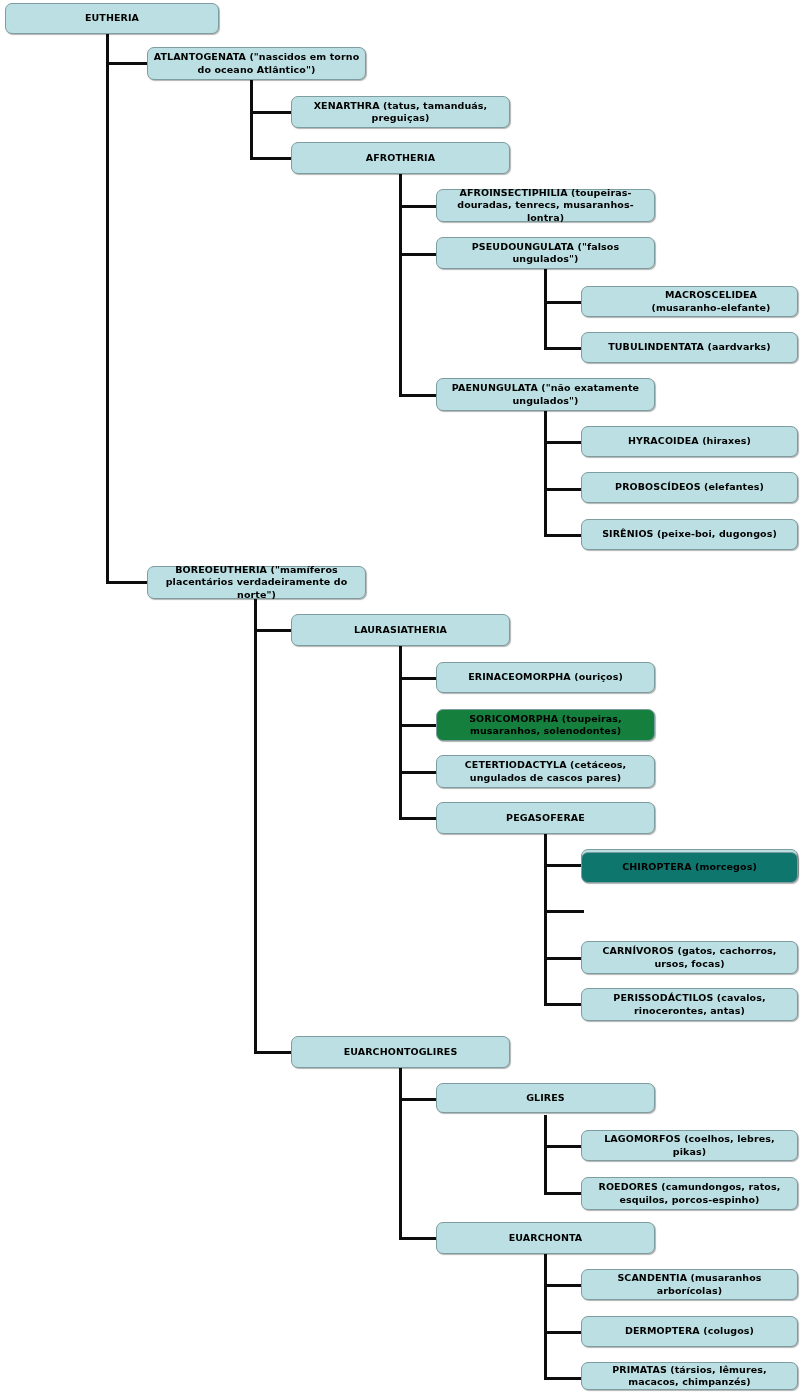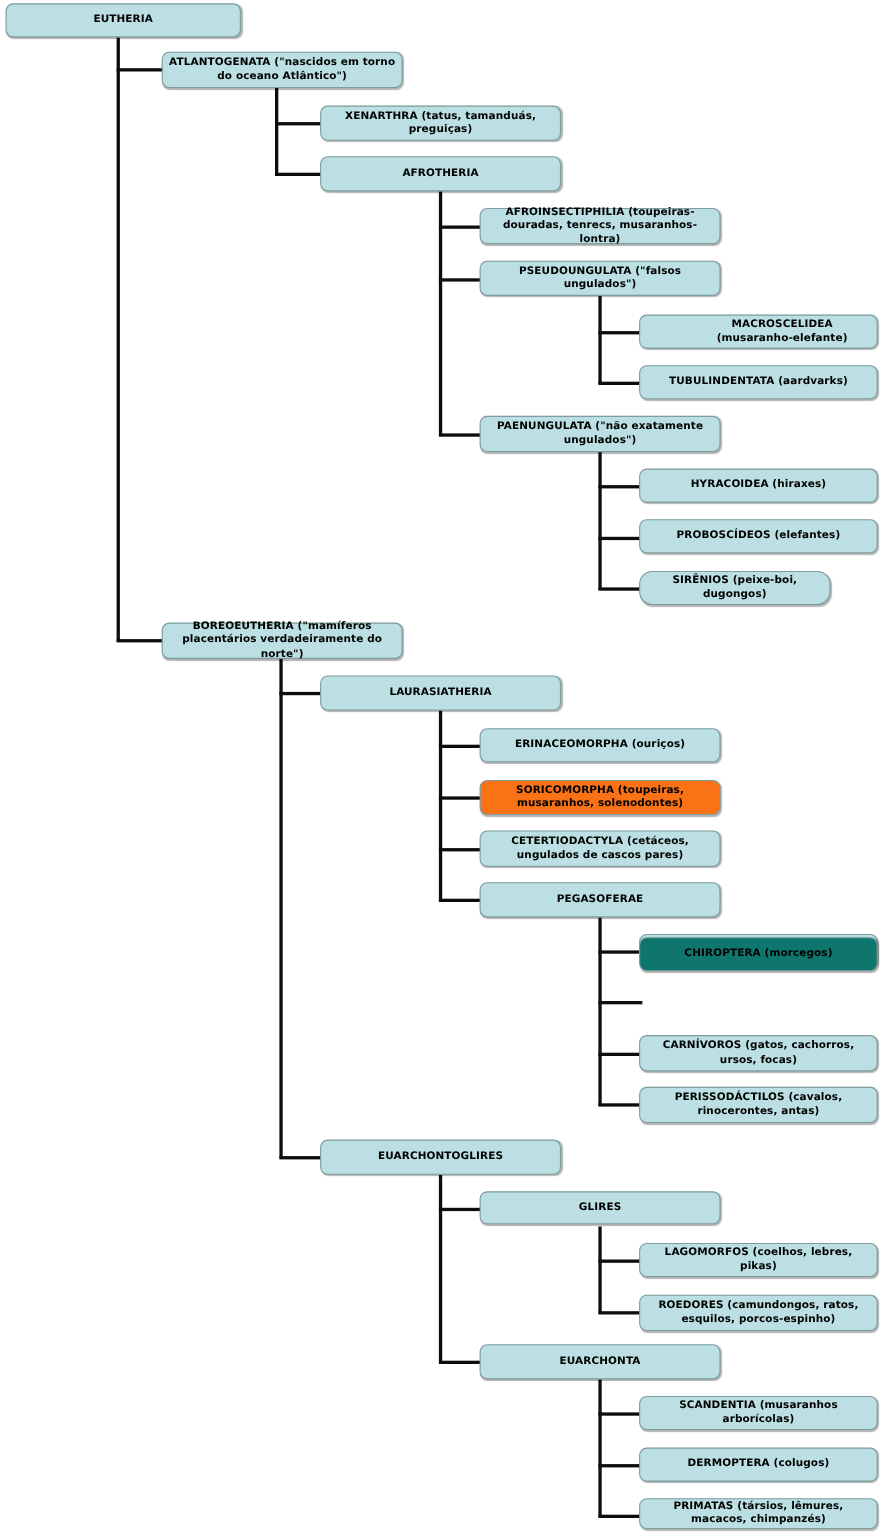--- a/index.html
+++ b/index.html
@@ -118,33 +118,33 @@
     </div>
     <div class="node" style="left: 436px; top: 378px; width: 219px; height: 33px; background: rgb(187, 223, 226); border-color: rgb(125, 157, 160); color: rgb(0, 0, 0);">
       <span>PAENUNGULATA ("não exatamente ungulados")</span>
     </div>
     <div class="node" style="left: 581px; top: 426px; width: 217px; height: 31px; background: rgb(187, 223, 226); border-color: rgb(125, 157, 160); color: rgb(0, 0, 0);">
       <span>HYRACOIDEA (hiraxes)</span>
     </div>
     <div class="node" style="left: 581px; top: 472px; width: 217px; height: 31px; background: rgb(187, 223, 226); border-color: rgb(125, 157, 160); color: rgb(0, 0, 0);">
       <span>PROBOSCÍDEOS (elefantes)</span>
     </div>
-    <div class="node" style="left: 581px; top: 519px; width: 174px; height: 31px; background: rgb(187, 223, 226); border-color: rgb(125, 157, 160); color: rgb(0, 0, 0); border-radius: 12px;">
+    <div class="node" style="left: 581px; top: 519px; width: 217px; height: 31px; background: rgb(187, 223, 226); border-color: rgb(125, 157, 160); color: rgb(0, 0, 0);">
       <span>SIRÊNIOS (peixe-boi, dugongos)</span>
     </div>
     <div class="node" style="left: 147px; top: 566px; width: 219px; height: 33px; background: rgb(187, 223, 226); border-color: rgb(125, 157, 160); color: rgb(0, 0, 0);">
       <span>BOREOEUTHERIA ("mamíferos placentários verdadeiramente do norte")</span>
     </div>
     <div class="node" style="left: 291px; top: 614px; width: 219px; height: 32px; background: rgb(187, 223, 226); border-color: rgb(125, 157, 160); color: rgb(0, 0, 0);">
       <span>LAURASIATHERIA</span>
     </div>
     <div class="node" style="left: 436px; top: 662px; width: 219px; height: 31px; background: rgb(187, 223, 226); border-color: rgb(125, 157, 160); color: rgb(0, 0, 0);">
       <span>ERINACEOMORPHA (ouriços)</span>
     </div>
-    <div class="node" style="left: 436px; top: 709px; width: 219px; height: 32px; background: #f97316; border-color: rgb(125, 157, 160); color: rgb(0, 0, 0);">
+    <div class="node" style="left: 436px; top: 709px; width: 219px; height: 32px; background: #15803d; border-color: rgb(125, 157, 160); color: rgb(0, 0, 0);">
       <span>SORICOMORPHA (toupeiras, musaranhos, solenodontes)</span>
     </div>
     <div class="node" style="left: 436px; top: 755px; width: 219px; height: 33px; background: rgb(187, 223, 226); border-color: rgb(125, 157, 160); color: rgb(0, 0, 0);">
       <span>CETERTIODACTYLA (cetáceos, ungulados de cascos pares)</span>
     </div>
     <div class="node" style="left: 436px; top: 802px; width: 219px; height: 32px; background: rgb(187, 223, 226); border-color: rgb(125, 157, 160); color: rgb(0, 0, 0);">
       <span>PEGASOFERAE</span>
     </div>
     <div class="node" style="left: 581px; top: 849px; width: 217px; height: 31px; background: rgb(187, 223, 226); border-color: rgb(125, 157, 160); color: rgb(0, 0, 0); padding-left: 28px;">
       <span>PHOLIDOTA (pangolins)</span>

